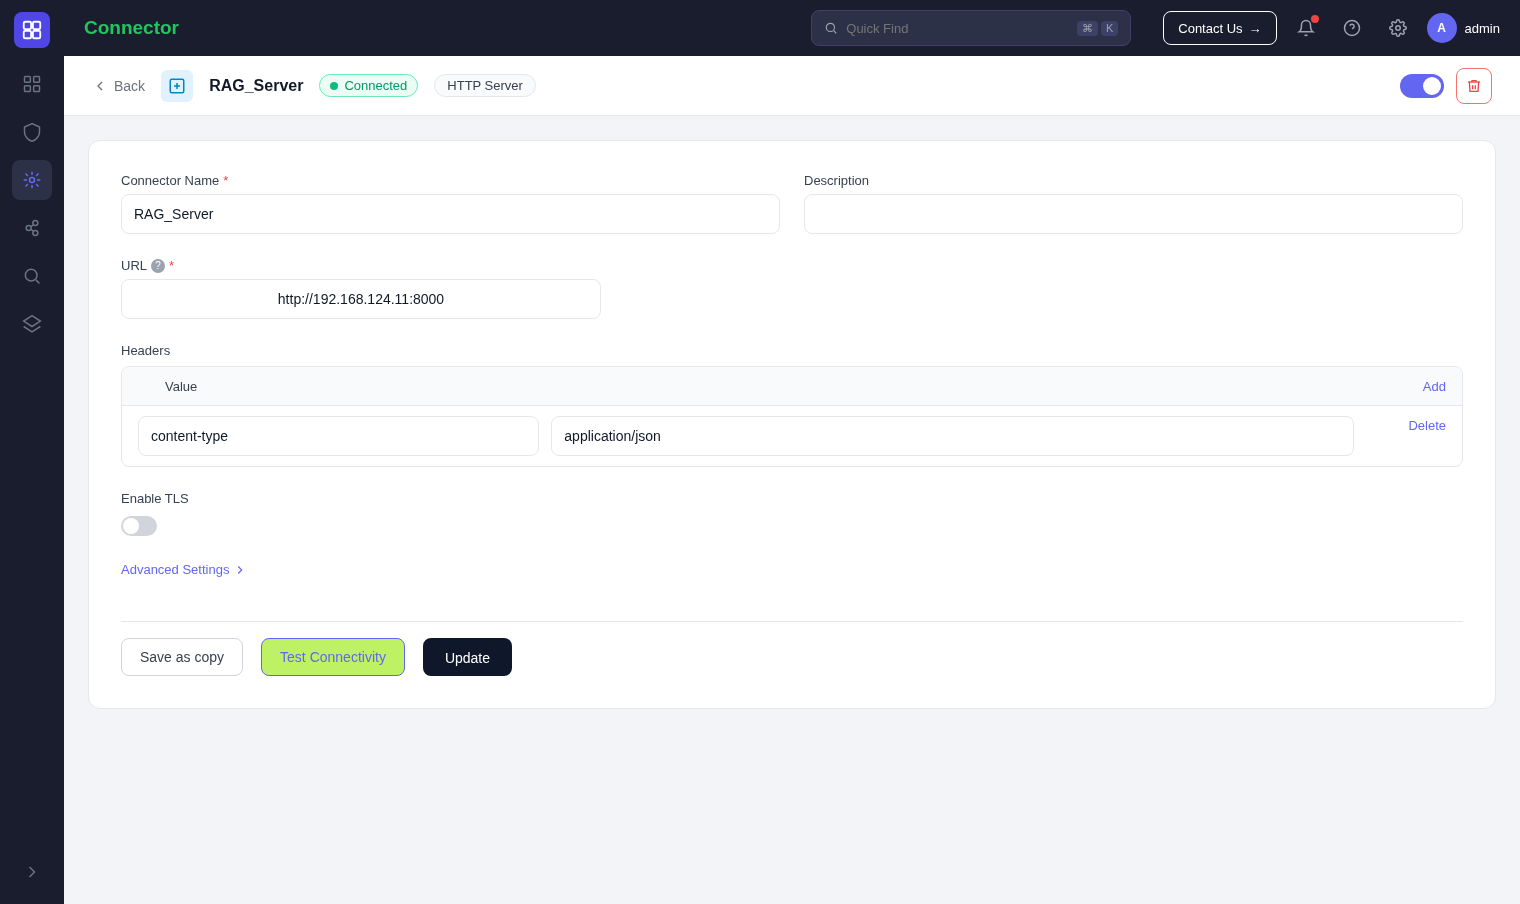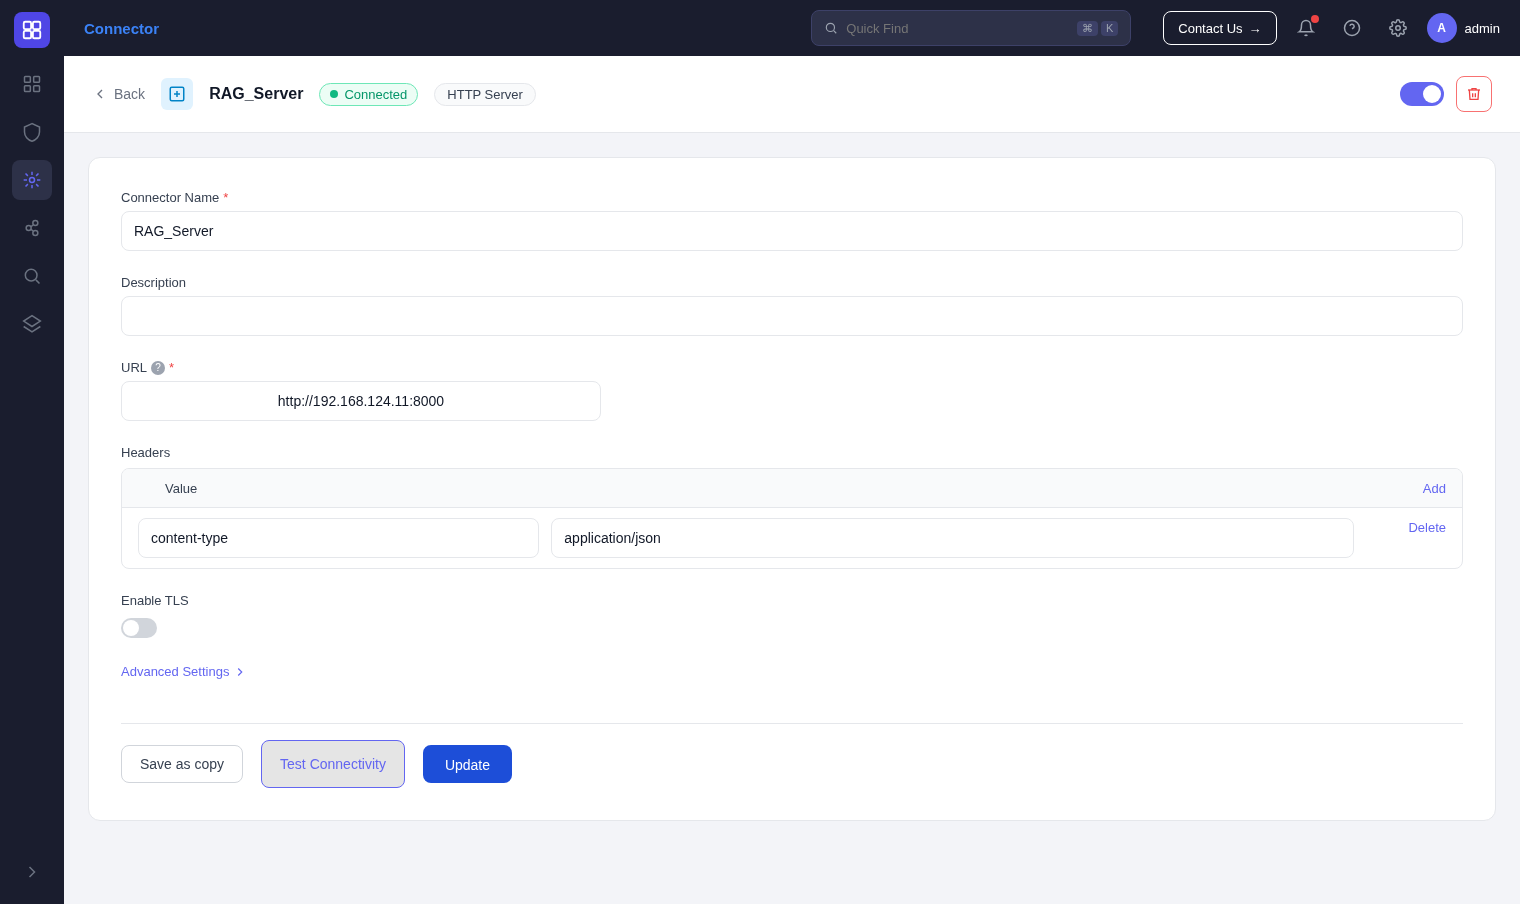--- a/index.html
+++ b/index.html
@@ -52,22 +52,22 @@
     .navbar {
       height: 56px;
       background: #1a1d2e;
       display: flex;
       align-items: center;
       padding: 0 20px;
       gap: 16px;
       flex-shrink: 0;
     }
     .navbar-title {
-      color: #3b82f6;
-      font-size: 15px;
+      color: #22c55e;
+      font-size: 19px;
       font-weight: 600;
       flex: 0 0 auto;
     }
     .navbar-search {
       flex: 1;
       max-width: 320px;
       background: #2d3148;
       border: 1px solid #3d4168;
       border-radius: 8px;
       display: flex;
@@ -146,21 +146,21 @@
       overflow-y: auto;
       padding: 0;
       background: #f3f4f8;
     }
 
     
     .page-header {
       background: #fff;
       border-bottom: 1px solid #e5e7eb;
       padding: 0 28px;
-      height: 77px;
+      height: 60px;
       display: flex;
       align-items: center;
       gap: 16px;
     }
     .back-btn {
       display: flex; align-items: center; gap: 6px;
       background: transparent; border: none;
       color: #6b7280; font-size: 14px; cursor: pointer;
     }
     .connector-icon {
@@ -232,21 +232,20 @@
       background: #fff;
       border-radius: 12px;
       margin: 24px;
       padding: 32px;
       border: 1px solid #e5e7eb;
     }
     .form-row {
       display: flex;
       gap: 24px;
       margin-bottom: 24px;
-      flex-direction: column;
     }
     .form-group {
       display: flex;
       flex-direction: column;
       gap: 6px;
     }
     .form-group.half { flex: 1; }
     .form-group.full { flex: 1; }
     .form-label {
       font-size: 13px;
@@ -355,34 +354,34 @@
       padding: 0 18px;
       background: #fff;
       border: 1.5px solid #d1d5db;
       border-radius: 8px;
       font-size: 14px;
       color: #374151;
       cursor: pointer;
       font-weight: 500;
     }
     .btn-outline {
-      height: 48px;
+      height: 38px;
       padding: 0 18px;
-      background: #e5e5e5;
+      background: #bef264;
       border: 1.5px solid #6366f1;
       border-radius: 8px;
       font-size: 14px;
       color: #6366f1;
       cursor: pointer;
       font-weight: 500;
     }
     .btn-primary {
       height: 38px;
       padding: 12px 22px;
-      background: #1d4ed8;
+      background: #0f172a;
       border: none;
       border-radius: 8px;
       font-size: 14px;
       color: #fff;
       cursor: pointer;
       font-weight: 500;
     }
 
     
     .divider { width: 100%; height: 1px; background: #e5e7eb; margin: 16px 0; }

